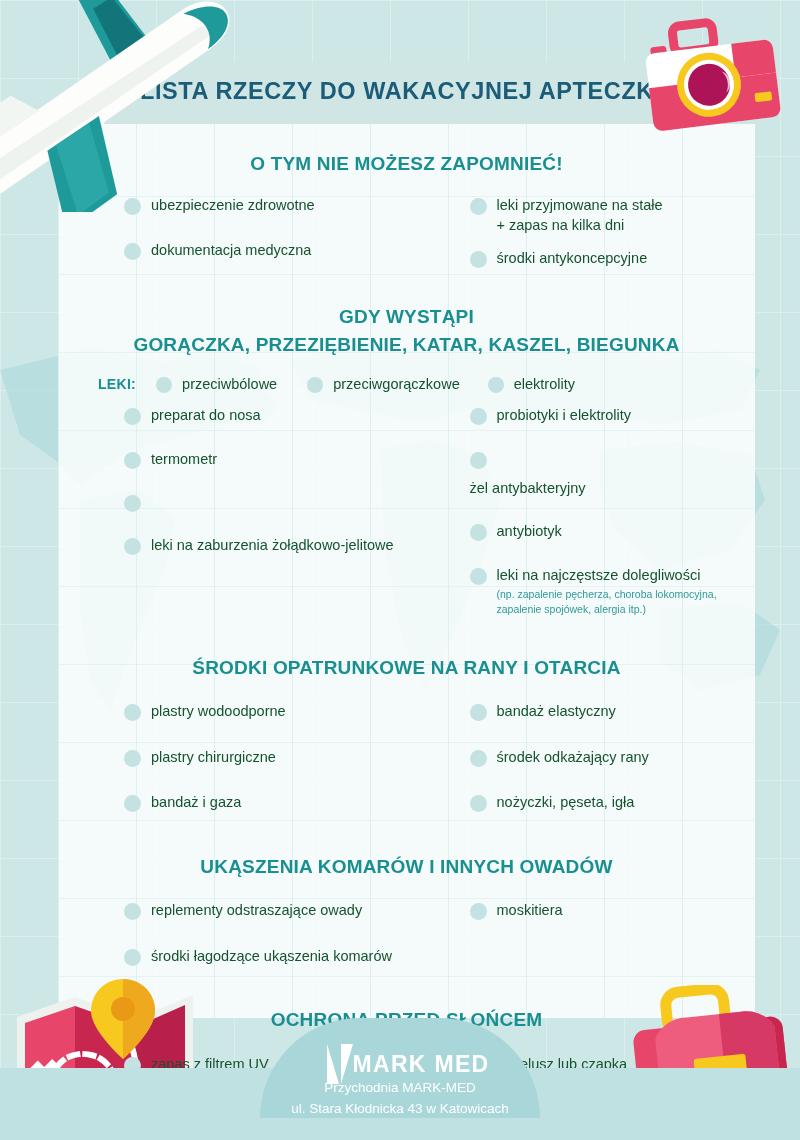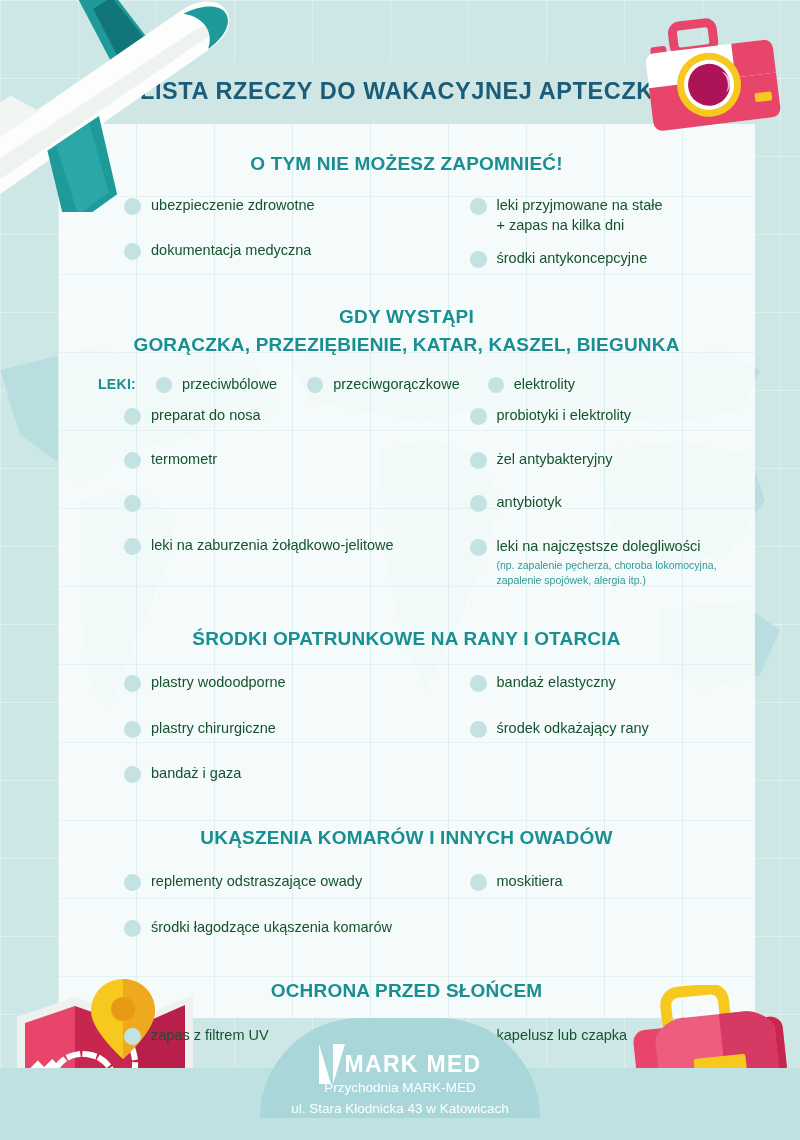--- a/index.html
+++ b/index.html
@@ -56,21 +56,21 @@
   .lbl{color:#14532d;font-size:14.5px;line-height:1.35;}
   .sub{display:block;color:#2f9a9a;font-size:10.5px;line-height:1.35;margin-top:2px;}
 
   .leki-row{display:flex;align-items:center;}
   .leki-label{color:#1a8f92;font-weight:bold;font-size:14px;letter-spacing:.3px;}
 
   
   .footer-band{position:absolute;left:0;top:1068px;width:800px;height:72px;background:#bfe1e1;}
   .logo-circle{position:absolute;left:260px;top:1018px;width:280px;height:100px;
     background:#a9d6d8;border-radius:140px 140px 0 0;}
-  .logo-inner{position:absolute;left:0;top:22px;width:280px;height:48px;
+  .logo-inner{position:absolute;left:8px;top:22px;width:280px;height:48px;
     display:flex;align-items:center;justify-content:center;text-align:center;}
   .logo-mark{width:26px;height:40px;position:relative;}
   .logo-mark i{position:absolute;top:0;width:0;height:0;border-style:solid;}
   .logo-mark i.l{left:0;border-width:40px 0 0 12px;border-color:transparent transparent transparent #fff;}
   .logo-mark i.r{right:0;border-width:40px 12px 0 0;border-color:#fff transparent transparent transparent;}
   .logo-text{color:#ffffff;font-size:23px;font-weight:bold;letter-spacing:1.3px;}
   .addr{position:absolute;left:0;top:1078px;width:800px;text-align:center;
     color:#ffffff;font-size:13.5px;line-height:1.55;}
 
   
@@ -240,21 +240,21 @@
           <div class="item">
             <span class="dot"></span>
             <span class="lbl">leki na zaburzenia żołądkowo-jelitowe</span>
           </div>
         </div>
         <div class="col" style="padding-left:63px;">
           <div class="item" style="margin-bottom:24px;">
             <span class="dot"></span>
             <span class="lbl">probiotyki i elektrolity</span>
           </div>
-          <div class="item" style="margin-bottom:24px;">
+          <div class="item" style="margin-bottom:24px;flex-direction:column;">
             <span class="dot"></span>
             <span class="lbl">żel antybakteryjny</span>
           </div>
           <div class="item" style="margin-bottom:24px;">
             <span class="dot"></span>
             <span class="lbl">antybiotyk</span>
           </div>
           <div class="item">
             <span class="dot"></span>
             <span>
@@ -284,20 +284,24 @@
           </div>
         </div>
         <div class="col" style="padding-left:63px;">
           <div class="item" style="margin-bottom:26px;">
             <span class="dot"></span>
             <span class="lbl">bandaż elastyczny</span>
           </div>
           <div class="item" style="margin-bottom:26px;">
             <span class="dot"></span>
             <span class="lbl">środek odkażający rany</span>
+          </div>
+          <div class="item">
+            <span class="dot"></span>
+            <span class="lbl">nożyczki, pęseta, igła</span>
           </div>
         </div>
       </div>
     </div>
 
     <div class="section" style="margin-top:42px;">
       <h2 class="sec">UKĄSZENIA KOMARÓW I INNYCH OWADÓW</h2>
       <div class="row" style="margin-top:22px;">
         <div class="col" style="padding-left:66px;">
           <div class="item" style="margin-bottom:26px;">

